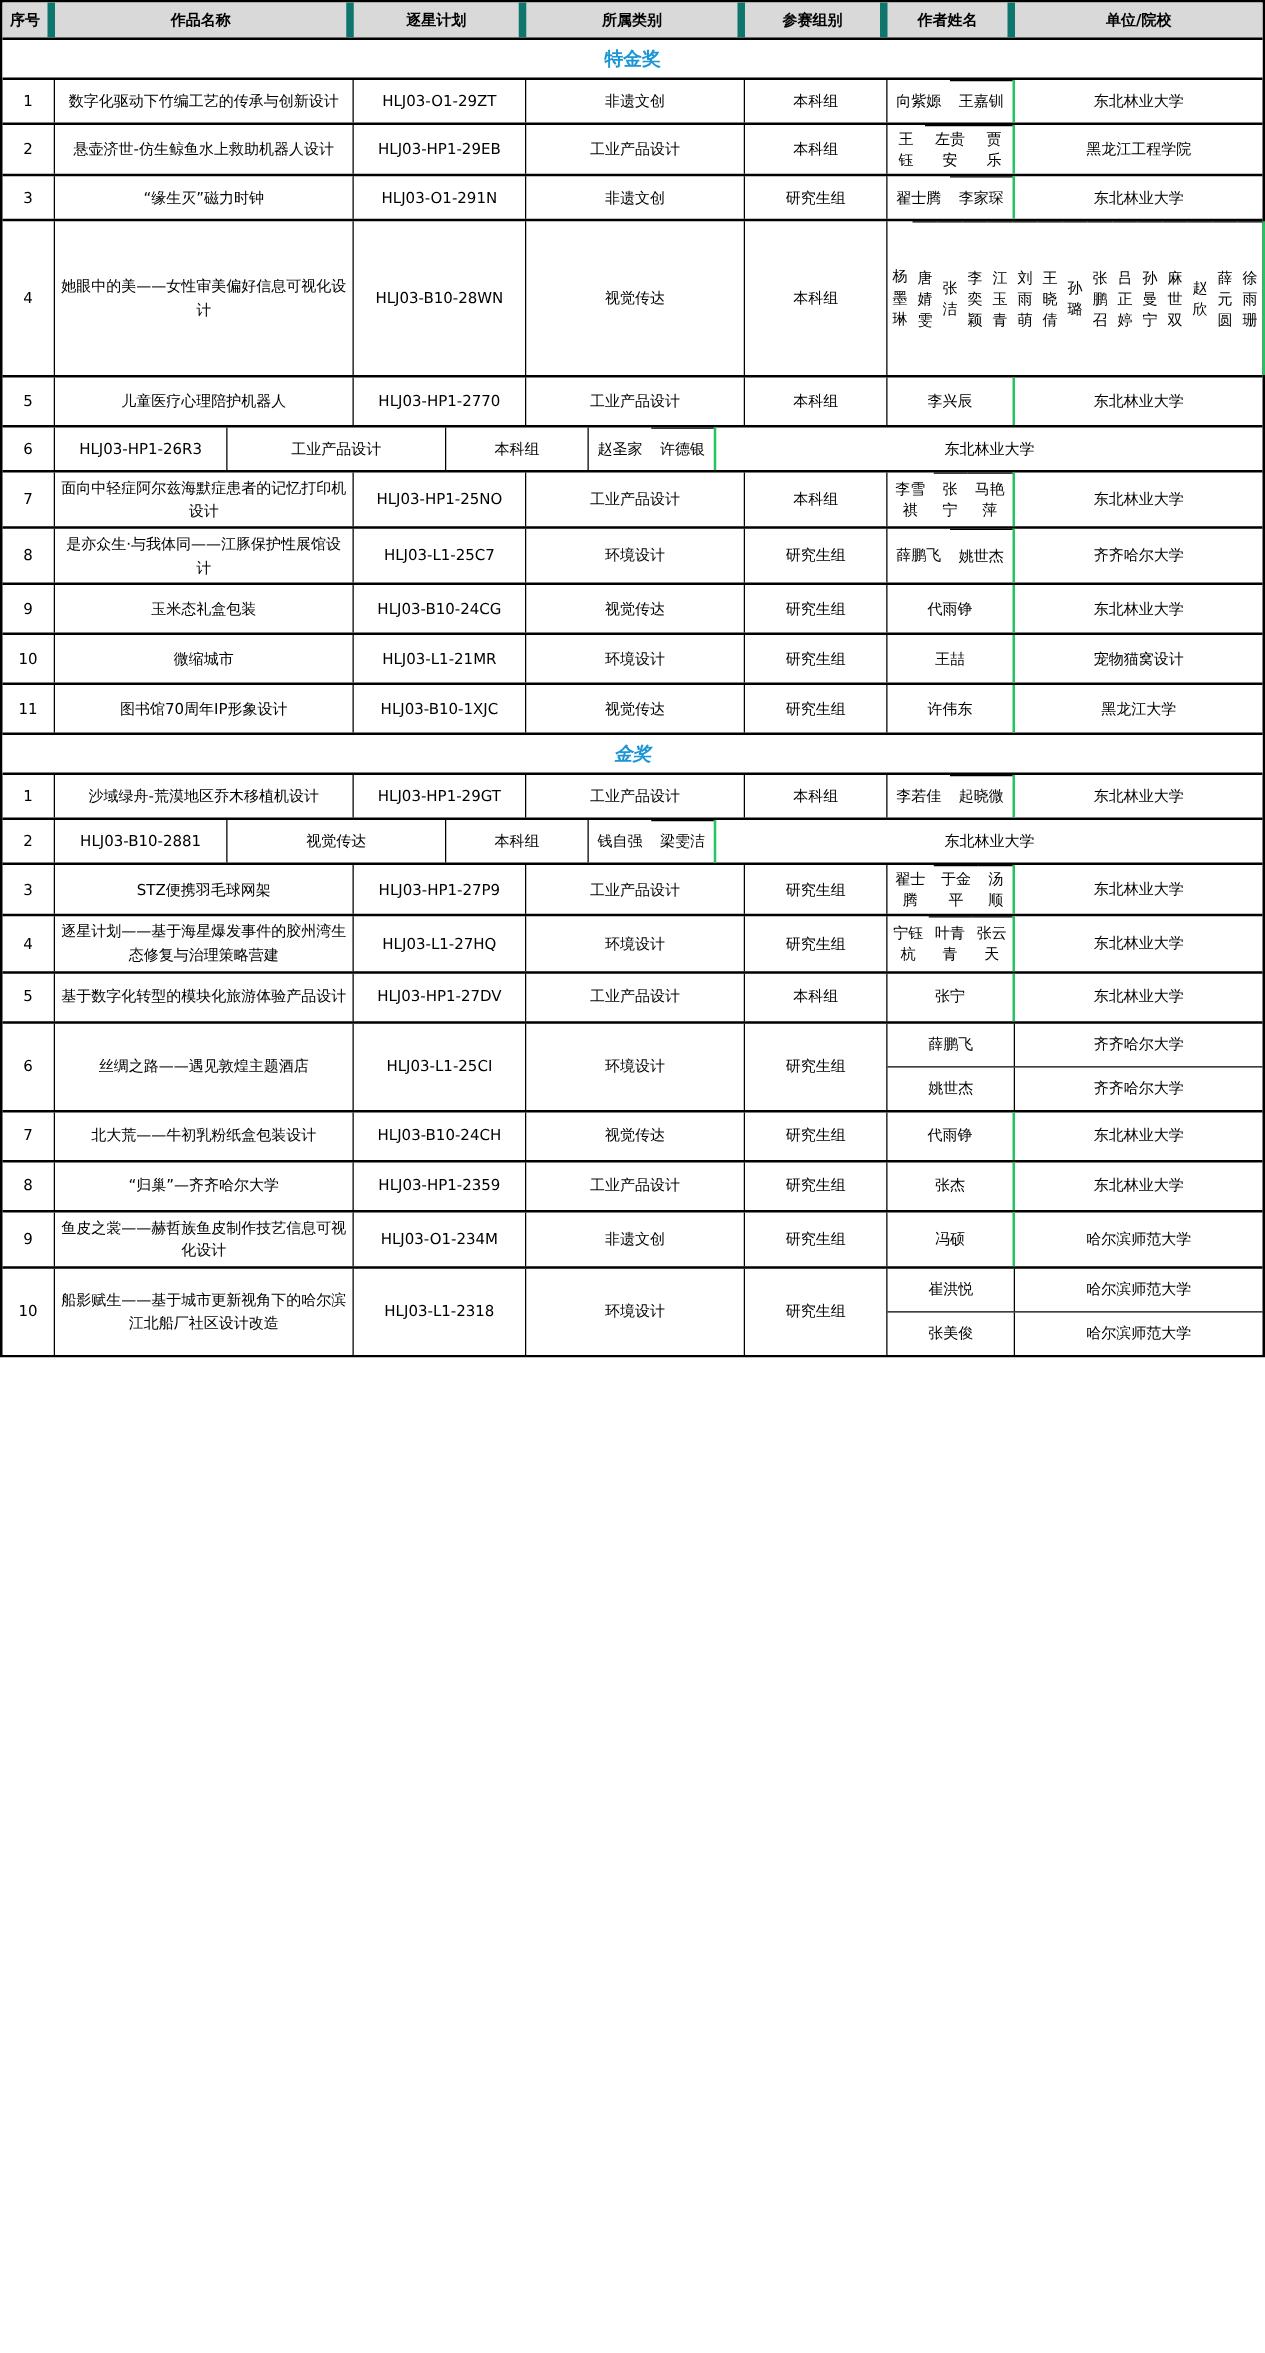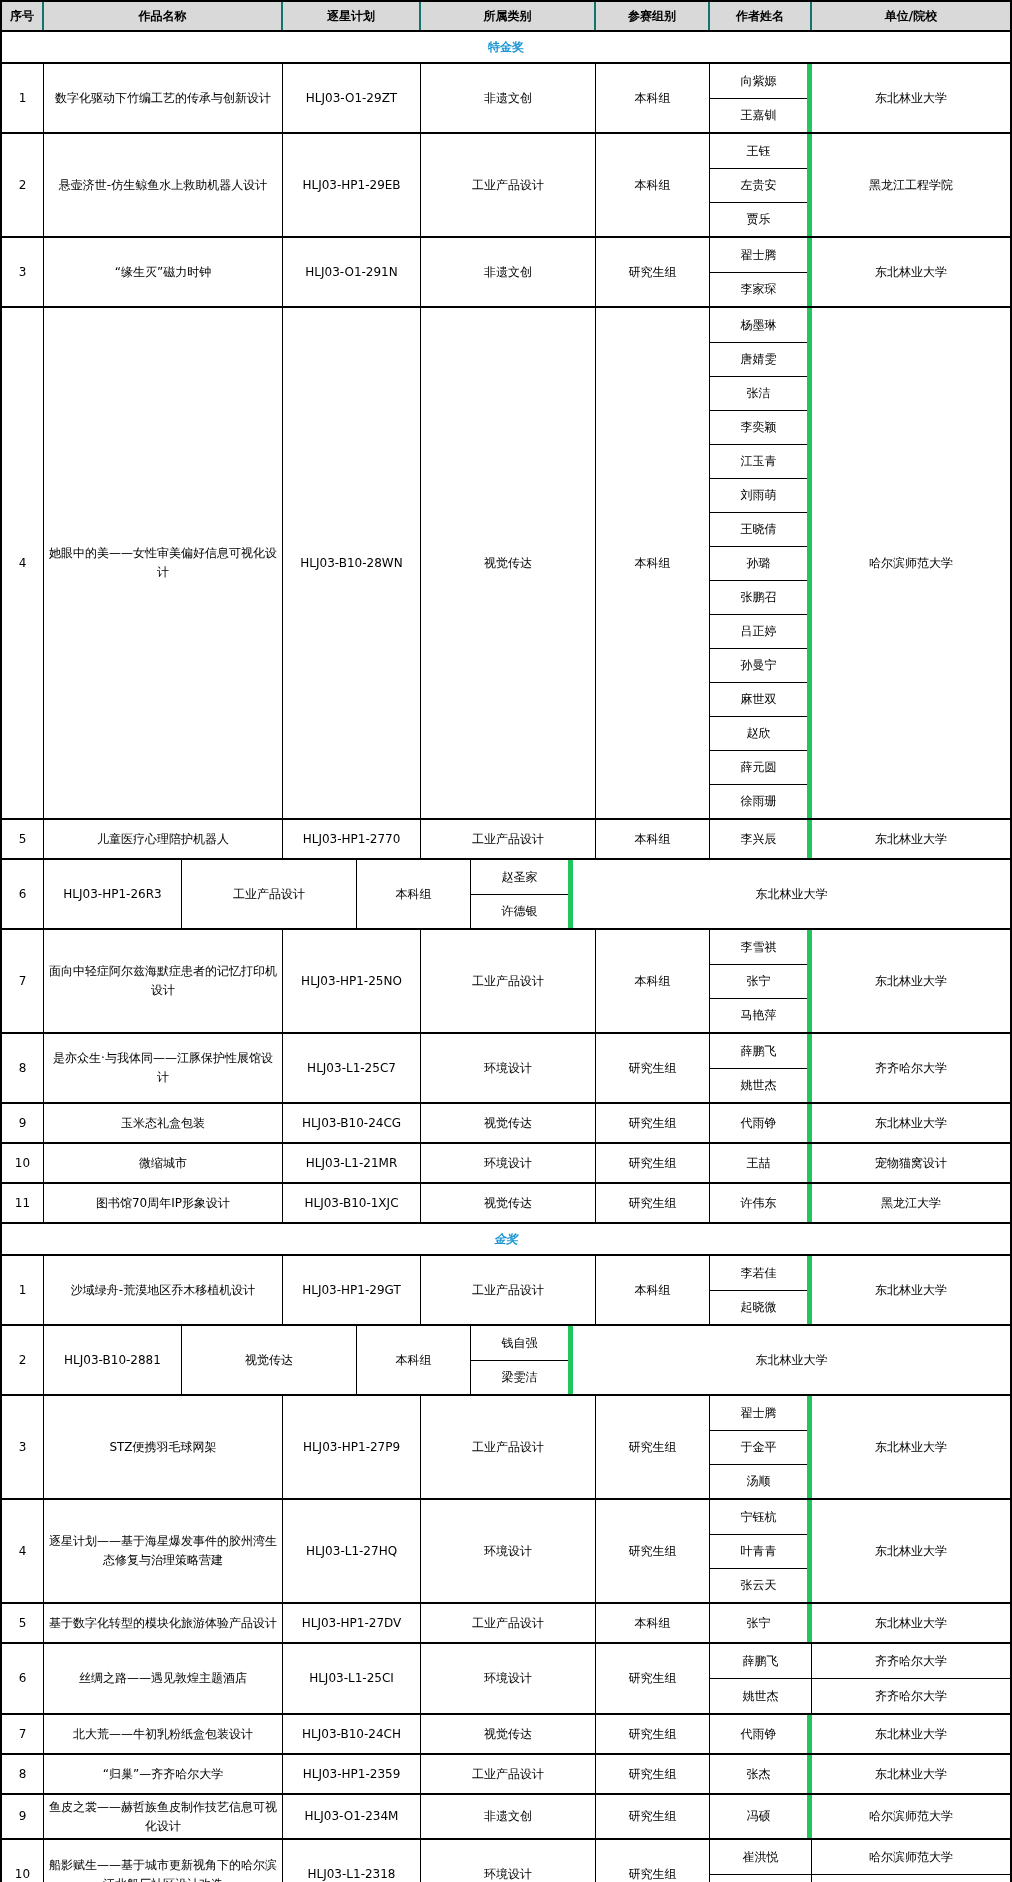--- a/index.html
+++ b/index.html
@@ -18,37 +18,37 @@
   .hrow {
     display: flex;
     background: #d9d9d9;
     border-bottom: 2px solid #000;
     font-weight: bold;
     min-height: 30px;
   }
   .hcell {
     display: flex; align-items: center; justify-content: center;
     text-align: center;
-    border-right: 2px solid #0f766e;
+    border-right: 6px solid #0f766e;
     padding: 4px 2px;
   }
   .hcell:last-child { border-right: none; flex: 1 1 auto; }
   
   .c-no    { flex: 0 0 42px;  }
   .c-title { flex: 0 0 239px; }
   .c-code  { flex: 0 0 138px; }
   .c-cat   { flex: 0 0 175px; }
   .c-group { flex: 0 0 114px; }
   .c-auth  { flex: 0 0 102px; }
   .c-inst  { flex: 1 1 auto;  }
   
   .section-row {
     display: flex; align-items: center; justify-content: center;
     min-height: 32px;
-    font-size: 12px;
+    font-size: 15px;
     font-weight: bold;
     border-bottom: 2px solid #000;
     background: #ffffff;
   }
   
   .row {
     display: flex;
     align-items: stretch;
     border-bottom: 2px solid #000;
   }
@@ -57,22 +57,22 @@
     display: flex; align-items: center; justify-content: center;
     text-align: center;
     border-right: 1px solid #000;
     padding: 3px 5px;
     line-height: 1.55;
   }
   
   .ai { flex: 1 1 auto; display: flex; align-items: stretch; }
   .authors {
     flex: 0 0 102px;
-    display: flex; flex-direction: column;
-    border-right: 5px solid #22c55e;
+    display: flex; 
+    border-right: 2px solid #22c55e;
   }
   .sub {
     flex: 1 1 auto;
     display: flex; align-items: center; justify-content: center;
     text-align: center;
     min-height: 34px;
     border-top: 1px solid #000;
     padding: 2px 4px;
   }
   .sub:first-child { border-top: none; }

